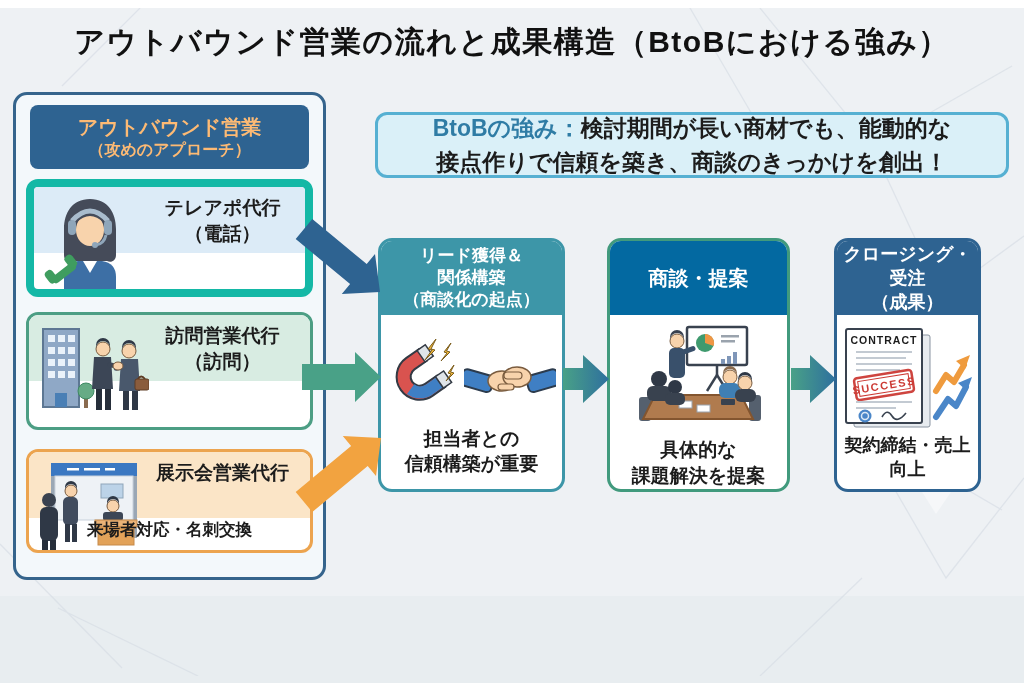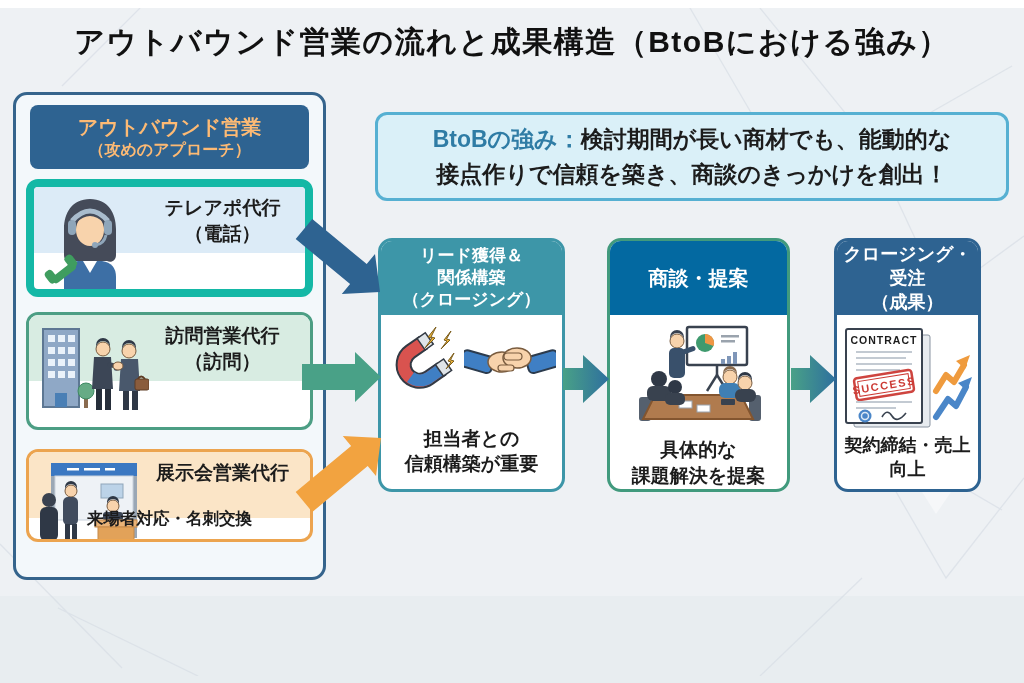--- a/index.html
+++ b/index.html
@@ -24,37 +24,37 @@
     display:flex;flex-direction:column;justify-content:center;align-items:center;color:#fdba74;font-weight:bold;
   }
   .panel-header .l1{font-size:20px;line-height:1.25;}
   .panel-header .l2{font-size:16px;line-height:1.25;}
   .sub-box{
     position:absolute;left:10px;right:10px;box-sizing:border-box;background:#fff;
     border-radius:12px;overflow:hidden;
   }
   .sub-box.b1{top:84px;height:118px;border:8px solid #14b8a6;}
   .sub-box.b2{top:217px;height:118px;border:3px solid #4c9e84;}
-  .sub-box.b3{top:354px;height:93px;border:3px solid #eca44f;}
+  .sub-box.b3{top:354px;height:104px;border:3px solid #eca44f;}
   .sub-tint{position:absolute;left:0;top:0;right:0;height:66px;}
   .b1 .sub-tint{background:#dcebf7;}
   .b2 .sub-tint{background:#d8ece2;}
   .b3 .sub-tint{background:#fbe5c7;}
   .sub-icon{position:absolute;left:8px;top:6px;}
   .sub-title{
     position:absolute;left:110px;right:4px;top:8px;text-align:center;
     font-weight:bold;font-size:19px;line-height:1.35;color:#1c1c1c;
   }
   .sub-desc{
     position:absolute;left:0;right:0;bottom:9px;text-align:center;
     font-weight:bold;font-size:16.5px;color:#1c1c1c;
   }
   
   .banner{
-    position:absolute;left:375px;top:112px;width:634px;height:89px;box-sizing:border-box;z-index:1;
+    position:absolute;left:375px;top:112px;width:634px;height:66px;box-sizing:border-box;z-index:1;
     background:#daf0f8;border:3px solid #56b0d2;border-radius:12px;
     display:flex;flex-direction:column;justify-content:center;align-items:center;
     font-weight:bold;font-size:23px;line-height:1.5;color:#1c1c1c;
   }
   .banner .hl{color:#2f7ca5;}
   
   .flow-box{
     position:absolute;top:238px;height:254px;box-sizing:border-box;background:#fff;
     border-radius:14px;overflow:hidden;z-index:1;display:flex;flex-direction:column;
   }
@@ -62,21 +62,21 @@
   .flow-box.f2{left:607px;width:183px;border:3px solid #419a7d;}
   .flow-box.f3{left:834px;width:147px;border:3px solid #2e6391;}
   .flow-header{
     height:74px;flex:0 0 74px;display:flex;flex-direction:column;justify-content:center;align-items:center;
     color:#fff;font-weight:bold;text-align:center;
   }
   .f1 .flow-header{background:#3d96a8;font-size:17px;line-height:1.3;}
   .f2 .flow-header{background:#0369a1;font-size:20px;}
   .f3 .flow-header{background:#2e6391;font-size:18px;line-height:1.35;}
   .flow-body{flex:1;display:flex;flex-direction:column;align-items:center;justify-content:space-between;padding:10px 4px 12px;}
-  .flow-illustration{display:flex;justify-content:center;gap:6px;flex:1;}
+  .flow-illustration{display:flex;align-items:center;justify-content:center;gap:6px;flex:1;}
   .flow-desc{font-weight:bold;font-size:19px;line-height:1.35;text-align:center;color:#1c1c1c;}
   .f3 .flow-desc{font-size:18px;}
   
   .arrow-layer{position:absolute;left:0;top:0;z-index:4;pointer-events:none;}
 </style>
 </head>
 <body>
 
 <div class="canvas">
 
@@ -203,21 +203,21 @@
     <div>
       <span class="hl">BtoBの強み：</span><span>検討期間が長い商材でも、能動的な</span>
     </div>
     <div>接点作りで信頼を築き、商談のきっかけを創出！</div>
   </div>
 
   <div class="flow-box f1">
     <div class="flow-header">
       <div>リード獲得＆</div>
       <div>関係構築</div>
-      <div>（クロージング）</div>
+      <div>（商談化の起点）</div>
     </div>
     <div class="flow-body">
       <div class="flow-illustration">
         <svg width="70" height="76" viewBox="0 0 70 76">
           <g transform="rotate(-35 33 40)">
             <path d="M48 23 L32 23 A16 16 0 0 0 32 55 L48 55" fill="none" stroke="#333a44" stroke-width="16"></path>
             <path d="M48 23 L32 23 A16 16 0 0 0 32 55 L48 55" fill="none" stroke="#d9534f" stroke-width="12"></path>
             <path d="M17.5 44 A16 16 0 0 0 32 55 L48 55" fill="none" stroke="#3f7fc4" stroke-width="12"></path>
             <rect x="45" y="16" width="10" height="14" fill="#dfe4e8" stroke="#333a44" stroke-width="1.5"></rect>
             <rect x="45" y="48" width="10" height="14" fill="#dfe4e8" stroke="#333a44" stroke-width="1.5"></rect>

